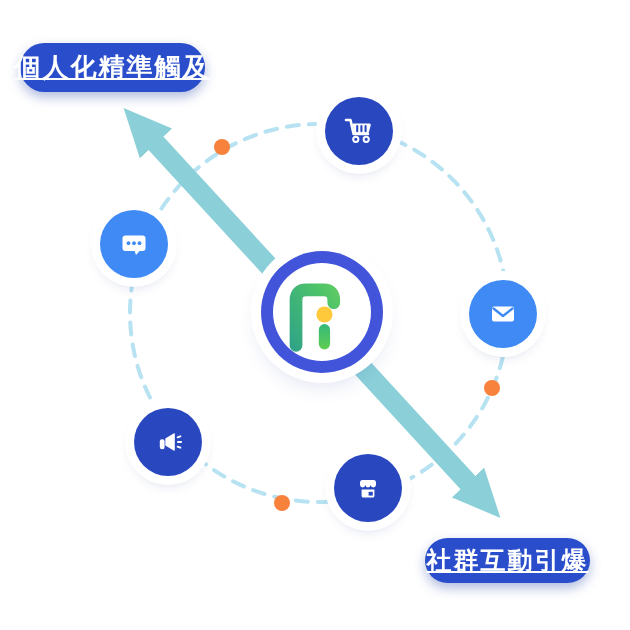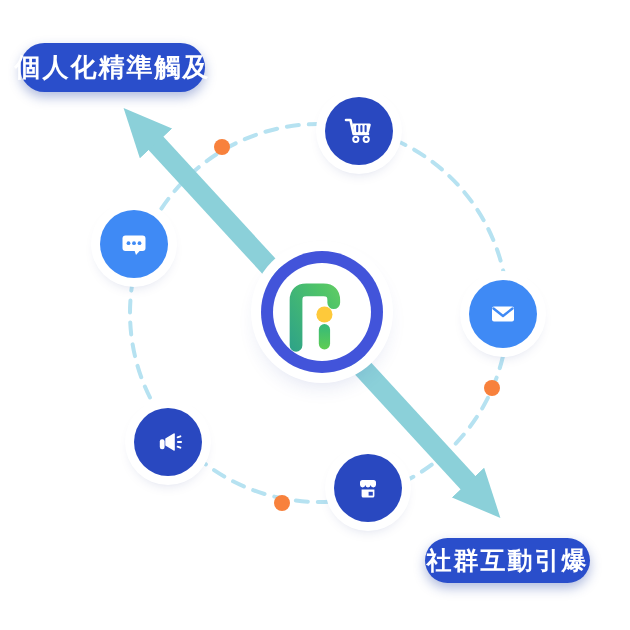--- a/index.html
+++ b/index.html
@@ -45,22 +45,22 @@
   .pill{
     position:absolute;
     background:#2a4ecb;color:#ffffff;
     border-radius:26px;
     display:flex;align-items:center;justify-content:center;
     font-weight:700;letter-spacing:2px;
     box-shadow:0 5px 12px rgba(30,60,160,0.35);
     z-index:5;
     white-space:nowrap;
   }
-  .pill.tl{left:20px;top:43px;width:185px;height:49px;font-size:26px;}
-  .pill.br{left:425px;top:538px;width:165px;height:45px;font-size:25px;}
+  .pill.tl{left:20px;top:43px;width:185px;height:49px;font-size:26px;text-decoration:underline;}
+  .pill.br{left:425px;top:538px;width:165px;height:45px;font-size:25px;text-decoration:underline;}
 </style>
 </head>
 <body>
 
 <div class="stage">
 
   <svg class="orbit-svg" width="630" height="630" viewBox="0 0 630 630">
     <defs>
       <marker id="ah" viewBox="0 0 48 44" markerWidth="48" markerHeight="44" refX="6" refY="22" orient="auto-start-reverse" markerUnits="userSpaceOnUse">
         <path d="M0 0 L48 22 L0 44 Z" fill="#8bd0d9"></path>

